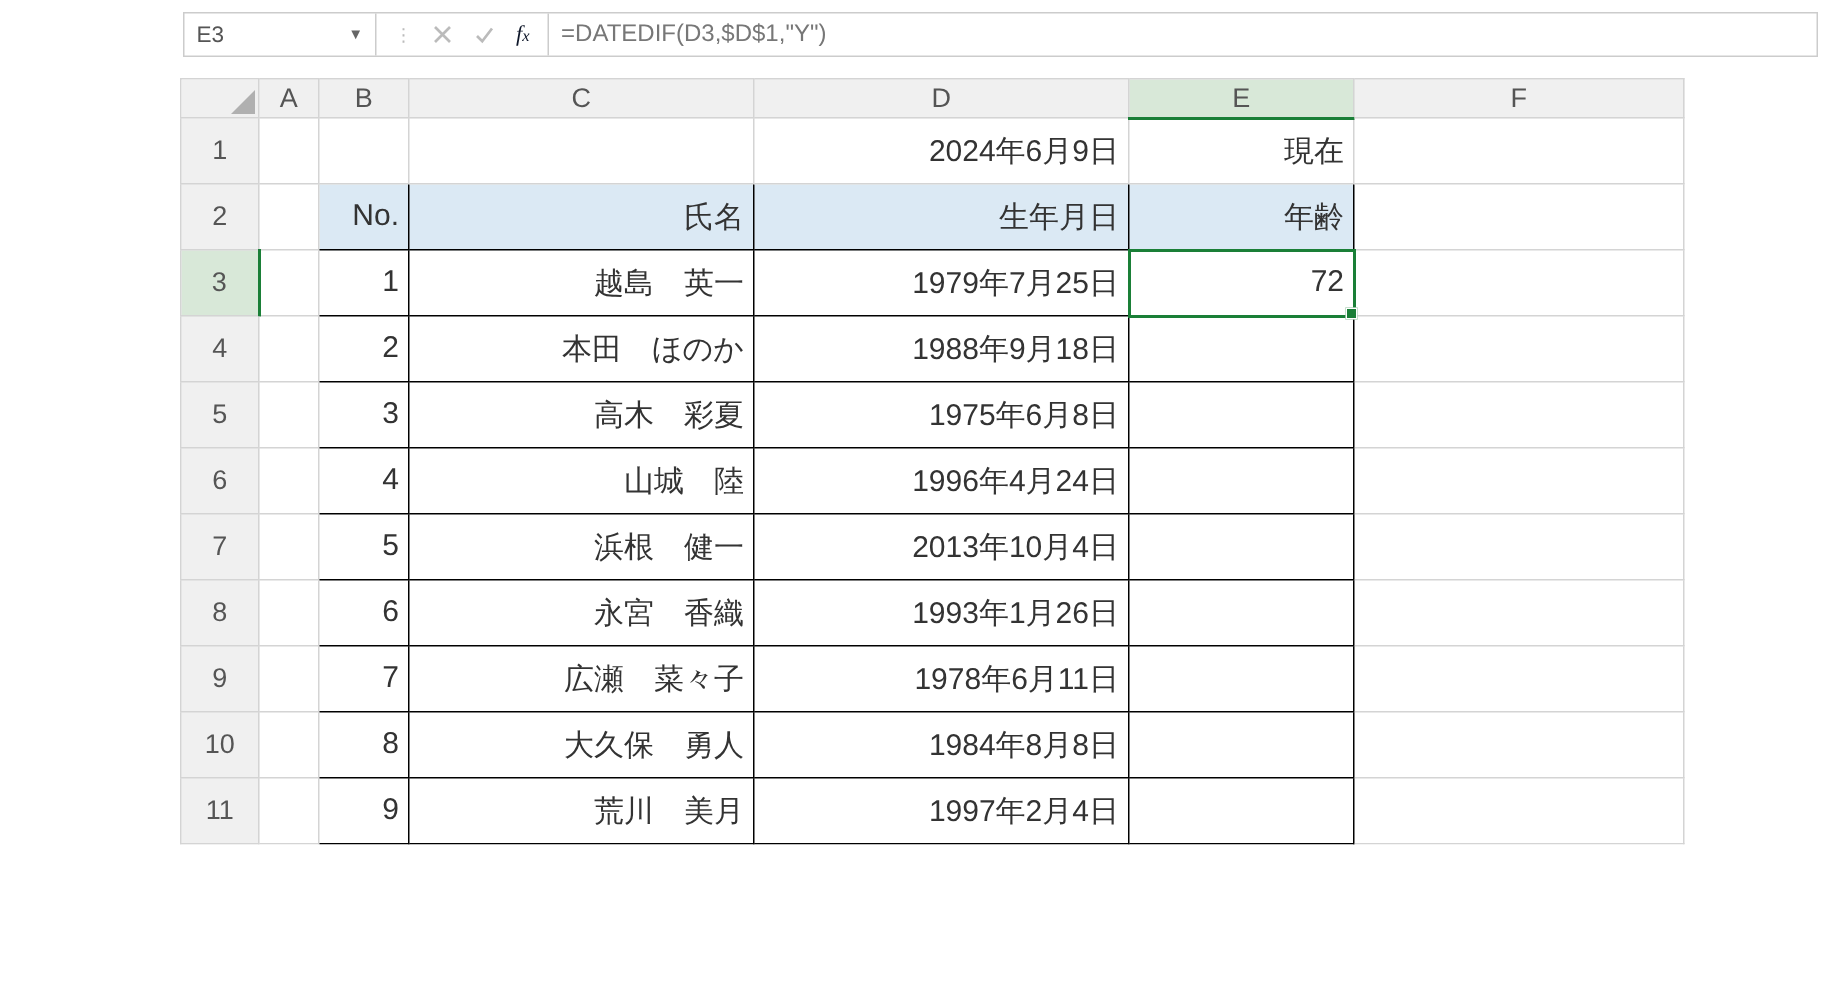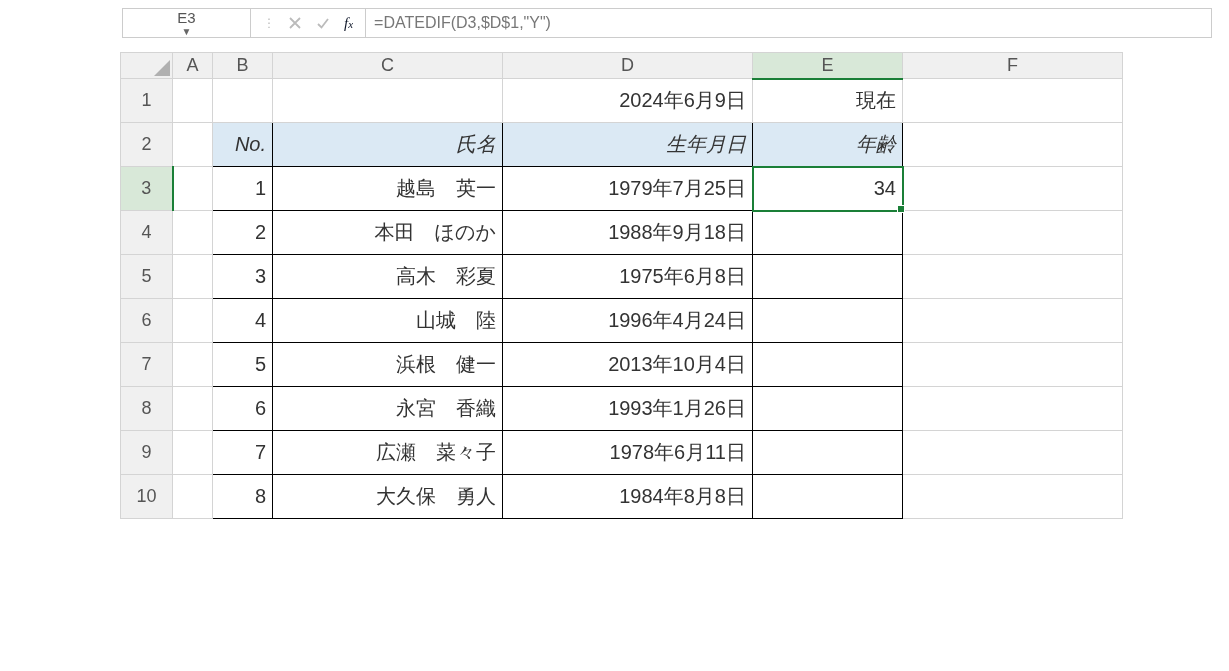--- a/index.html
+++ b/index.html
@@ -27,21 +27,20 @@
     font-size: 15px;
   }
   .name-box {
     width: 128px;
     border-right: 1px solid #ccc;
     display: flex;
     align-items: center;
     padding: 0 8px;
     color: #555;
     justify-content: space-between;
-    flex-direction: column;
   }
   .name-box .dd {
     color: #666;
     font-size: 10px;
   }
   .fbar-icons {
     display: flex;
     align-items: center;
     gap: 14px;
     padding: 0 12px;
@@ -115,21 +114,20 @@
   .colD { width: 250px; }
   .colE { width: 150px; }
   .colF { width: 220px; }
 
   
   .dborder { border: 1px solid #000 !important; }
 
   .thblue {
     background: #dbe9f4 !important;
     text-align: center;
-    font-style: italic;
   }
   .txt-left { text-align: left; padding-left: 8px; }
   .txt-right { text-align: right !important; padding-right: 8px; margin-left: 31px; }
 
   
   .active-cell {
     outline: 2px solid #1a7f37;
     outline-offset: -1px;
     position: relative;
   }
@@ -215,21 +213,21 @@
         <td class="thblue dborder">年齢</td>
         <td></td>
       </tr>
 
       <tr>
         <td class="rowhdr sel-rowhdr">3</td>
         <td></td>
         <td class="dborder txt-right">1</td>
         <td class="dborder txt-left">越島　英一</td>
         <td class="dborder txt-right">1979年7月25日</td>
-        <td class="dborder txt-right active-cell">34</td>
+        <td class="dborder txt-right active-cell">72</td>
         <td></td>
       </tr>
       <tr>
         <td class="rowhdr">4</td>
         <td></td>
         <td class="dborder txt-right">2</td>
         <td class="dborder txt-left">本田　ほのか</td>
         <td class="dborder txt-right">1988年9月18日</td>
         <td class="dborder txt-right"></td>
         <td></td>
@@ -281,16 +279,25 @@
       </tr>
       <tr>
         <td class="rowhdr">10</td>
         <td></td>
         <td class="dborder txt-right">8</td>
         <td class="dborder txt-left">大久保　勇人</td>
         <td class="dborder txt-right">1984年8月8日</td>
         <td class="dborder txt-right"></td>
         <td></td>
       </tr>
+      <tr>
+        <td class="rowhdr">11</td>
+        <td></td>
+        <td class="dborder txt-right">9</td>
+        <td class="dborder txt-left">荒川　美月</td>
+        <td class="dborder txt-right">1997年2月4日</td>
+        <td class="dborder txt-right"></td>
+        <td></td>
+      </tr>
     </tbody>
   </table>
 
 </div>
 
 </body></html>

